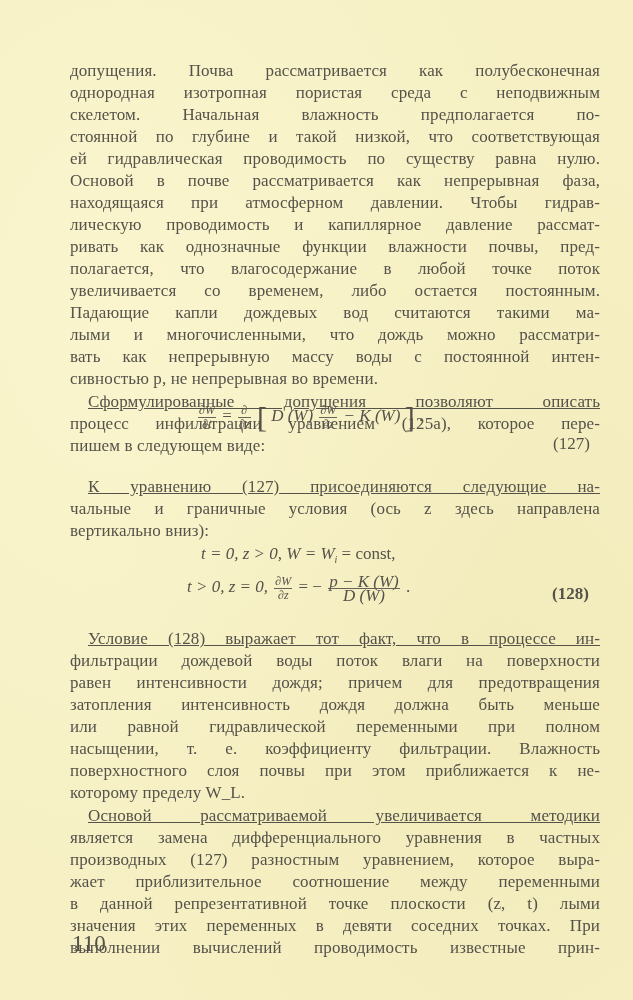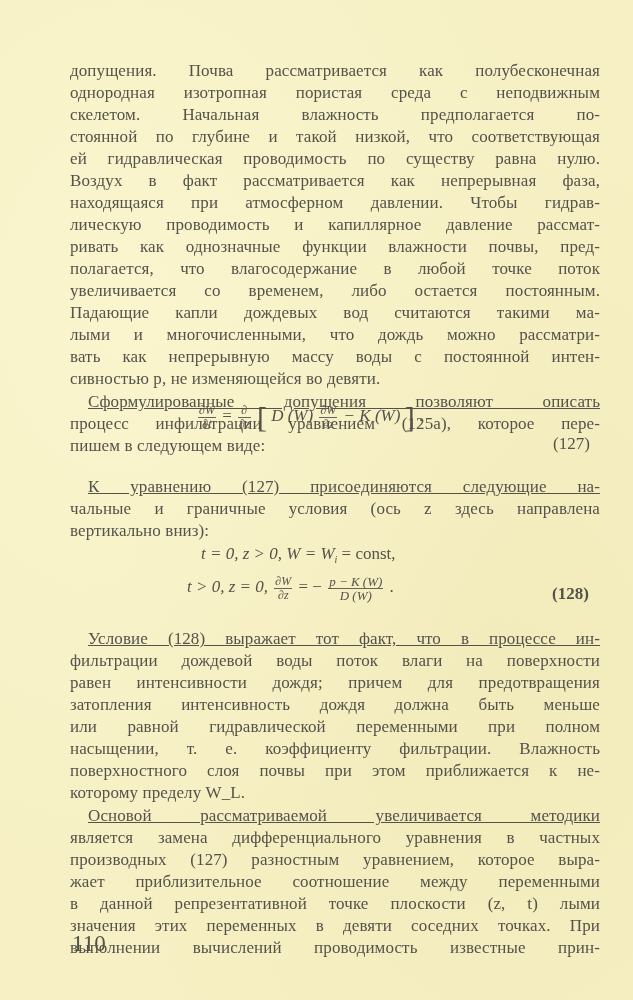--- a/index.html
+++ b/index.html
@@ -72,30 +72,30 @@
 </head>
 <body>
 
 <div class="page">
 
   <div class="line" style="top:0px">допущения. Почва рассматривается как полубесконечная</div>
   <div class="line" style="top:22px">однородная изотропная пористая среда с неподвижным</div>
   <div class="line" style="top:44px">скелетом. Начальная влажность предполагается по-</div>
   <div class="line" style="top:66px">стоянной по глубине и такой низкой, что соответствующая</div>
   <div class="line" style="top:88px">ей гидравлическая проводимость по существу равна нулю.</div>
-  <div class="line" style="top:110px">Воздух в факт рассматривается как непрерывная фаза,</div>
+  <div class="line" style="top:110px">Основой в почве рассматривается как непрерывная фаза,</div>
   <div class="line" style="top:132px">находящаяся при атмосферном давлении. Чтобы гидрав-</div>
   <div class="line" style="top:154px">лическую проводимость и капиллярное давление рассмат-</div>
   <div class="line" style="top:176px">ривать как однозначные функции влажности почвы, пред-</div>
   <div class="line" style="top:198px">полагается, что влагосодержание в любой точке поток</div>
   <div class="line" style="top:220px">увеличивается со временем, либо остается постоянным.</div>
   <div class="line" style="top:242px">Падающие капли дождевых вод считаются такими ма-</div>
   <div class="line" style="top:264px">лыми и многочисленными, что дождь можно рассматри-</div>
   <div class="line" style="top:286px">вать как непрерывную массу воды с постоянной интен-</div>
-  <div class="line last" style="top:308px">сивностью p, не изменяющейся во девяти.</div>
+  <div class="line last" style="top:308px">сивностью p, не непрерывная во времени.</div>
 
   <div class="line indent" style="top:331px">Сформулированные допущения позволяют описать</div>
   <div class="line" style="top:353px">процесс инфильтрации уравнением (125а), которое пере-</div>
   <div class="line last" style="top:375px">пишем в следующем виде:</div>
 </div>
 
 <div class="formula" style="left:196px; top:400px;">
   <span class="frac">
     <span class="num it">∂W</span>
     <span class="den it">∂t</span>
@@ -128,21 +128,21 @@
   <span>t = 0,  z &gt; 0,  W = W</span><sub style="font-size:10px">i</sub><span style="font-style:normal"> = const,</span>
 </div>
 
 <div class="formula" style="left:187px; top:575px;font-family:Liberation Serif, serif;">
   <span class="it">t &gt; 0,  z = 0, </span>
   <span class="frac">
     <span class="num it">∂W</span>
     <span class="den it">∂z</span>
   </span>
   <span> = − </span>
-  <span class="frac" style="font-size:13px">
+  <span class="frac" style="font-size:17px">
     <span class="num it">p − K (W)</span>
     <span class="den it">D (W)</span>
   </span>
   <span> .</span>
 </div>
 <div class="eqno" style="left:552px; top:584px;font-weight:bold;">(128)</div>
 
 <div class="page" style="top:628px">
 
   <div class="line indent" style="top:0px">Условие (128) выражает тот факт, что в процессе ин-</div>

